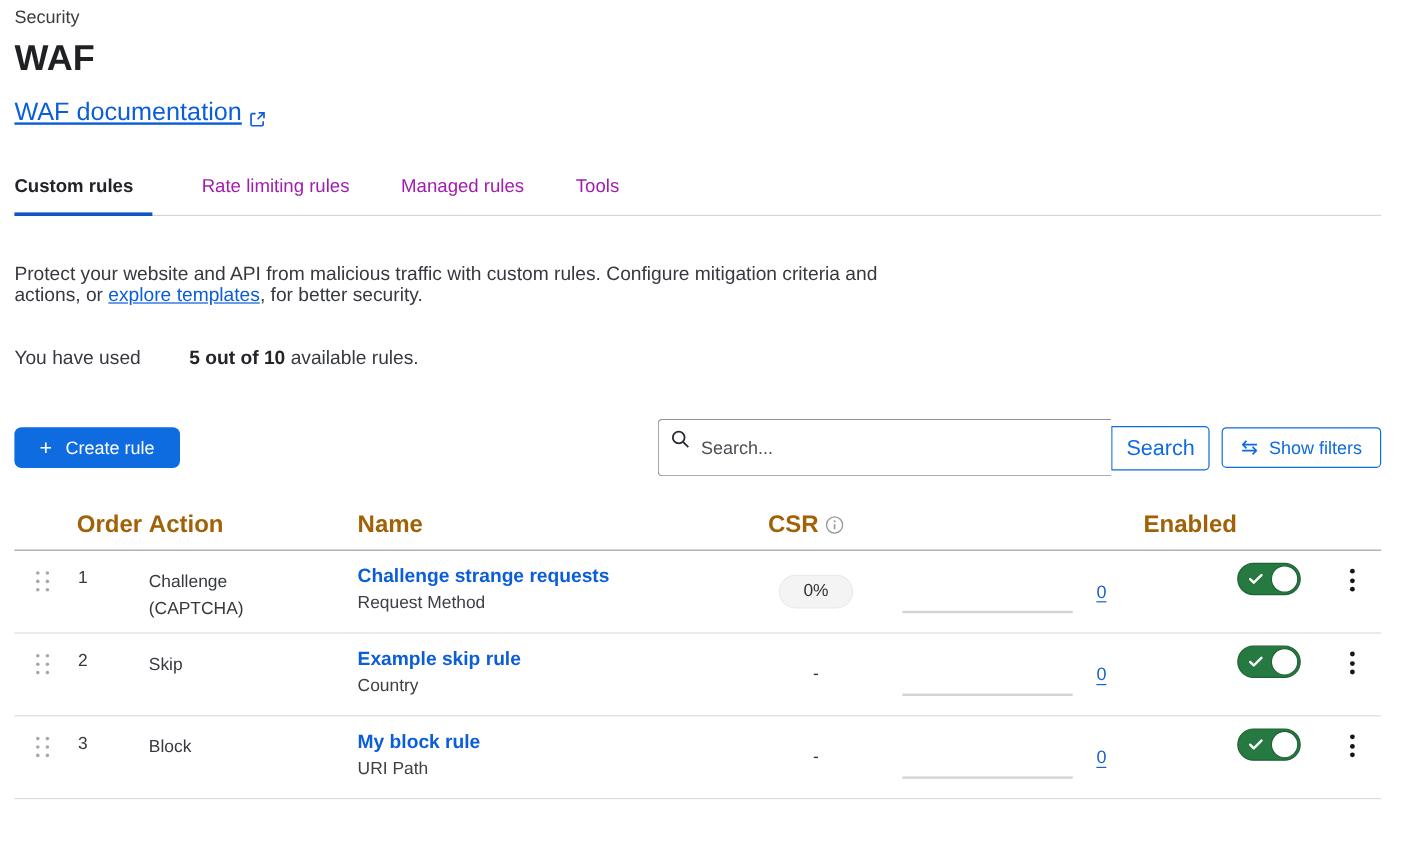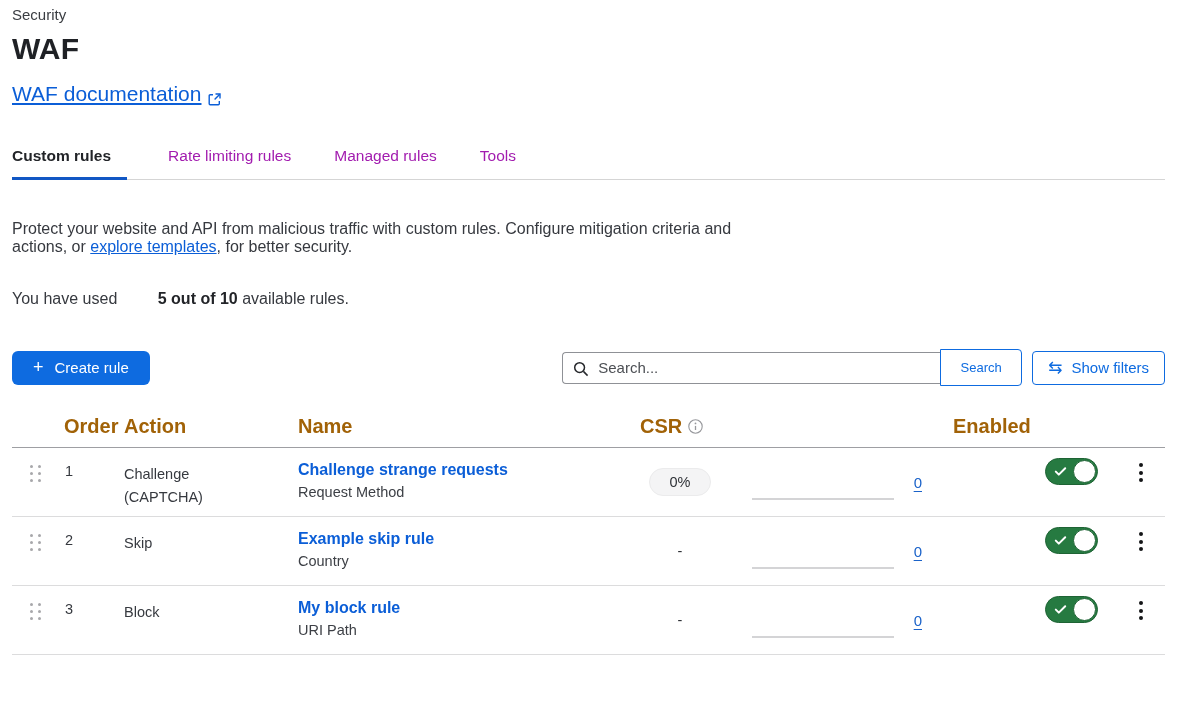--- a/index.html
+++ b/index.html
@@ -8,21 +8,21 @@
     --toggle-green:#267a41;
     --badge-bg:#f4f4f5;
   }
   *{box-sizing:border-box;}
   html,body{margin:0;padding:0;background:#ffffff;}
   body{
     width:1177px;height:707px;overflow:hidden;
     font-family:"Liberation Sans","DejaVu Sans",sans-serif;
     color:#36393f;
   }
-  .page{padding:6px 12px 0 12px;width:1177px;}
+  .page{padding:6px 26px 0 12px;width:1177px;}
 
   
   .eyebrow{font-size:15px;color:#3a3d42;}
   .page-title{font-size:30px;font-weight:700;color:#1f2125;margin:9px 0 0 0;letter-spacing:.2px;}
   .page-desc{font-size:16px;color:#36393f;margin-top:19px;}
   .doc-link-row{margin-top:16px;}
   a{cursor:pointer;}
   .doc-link{font-size:21px;color:var(--link);text-decoration:underline;display:inline-flex;align-items:flex-end;gap:7px;}
   .doc-link svg{flex:0 0 auto;}
 
@@ -41,26 +41,26 @@
   .toolbar{margin-top:41px;display:flex;justify-content:space-between;align-items:center;}
   .btn{font-family:inherit;background:#fff;border:1px solid var(--accent);color:var(--accent);font-size:15px;cursor:pointer;}
   .create-btn{
     display:inline-flex;align-items:center;gap:11px;background:var(--accent);color:#fff;
     border:none;border-radius:6px;padding:0 21px;height:34px;font-size:15px;cursor:pointer;font-family:inherit;
   }
   .create-btn .plus{font-size:18px;font-weight:400;line-height:1;margin-top:-1px;}
   .search-area{display:flex;align-items:center;}
   .search-wrap{position:relative;}
   .search-input{
-    width:378px;height:32px;border:1px solid #8f9196;border-right:none;border-radius:4px 0 0 4px;
+    width:378px;height:48px;border:1px solid #8f9196;border-right:none;border-radius:4px 0 0 4px;
     padding:0 10px 0 35px;font-size:15px;color:#36393f;font-family:inherit;outline:none;
   }
   .search-input::placeholder{color:#4c4f54;}
   .search-icon{position:absolute;left:11px;top:9px;}
-  .search-btn{height:37px;width:82px;border-radius:0 4px 4px 0;font-size:13px;}
+  .search-btn{height:37px;width:82px;border-radius:0 4px 4px 0;font-size:18px;}
   .filters-btn{height:34px;margin-left:10px;border-radius:4px;padding:0 15px;display:inline-flex;align-items:center;gap:9px;font-size:15px;}
   .filters-btn .swap{font-size:17px;line-height:1;margin-top:-1px;}
 
   
   .rules-table{margin-top:26px;}
   .grid-row{display:grid;grid-template-columns:52px 60px 174px 340px 84px 216px 1fr 100px 34px;}
   .thead{border-bottom:1px solid #9e9fa3;padding-bottom:9px;padding-top:3px;}
   .th{font-size:20px;font-weight:600;color:#a16207;}
   .th-csr{display:flex;align-items:center;gap:6px;padding-left:2px;}
   .th-enabled{padding-left:15px;}

